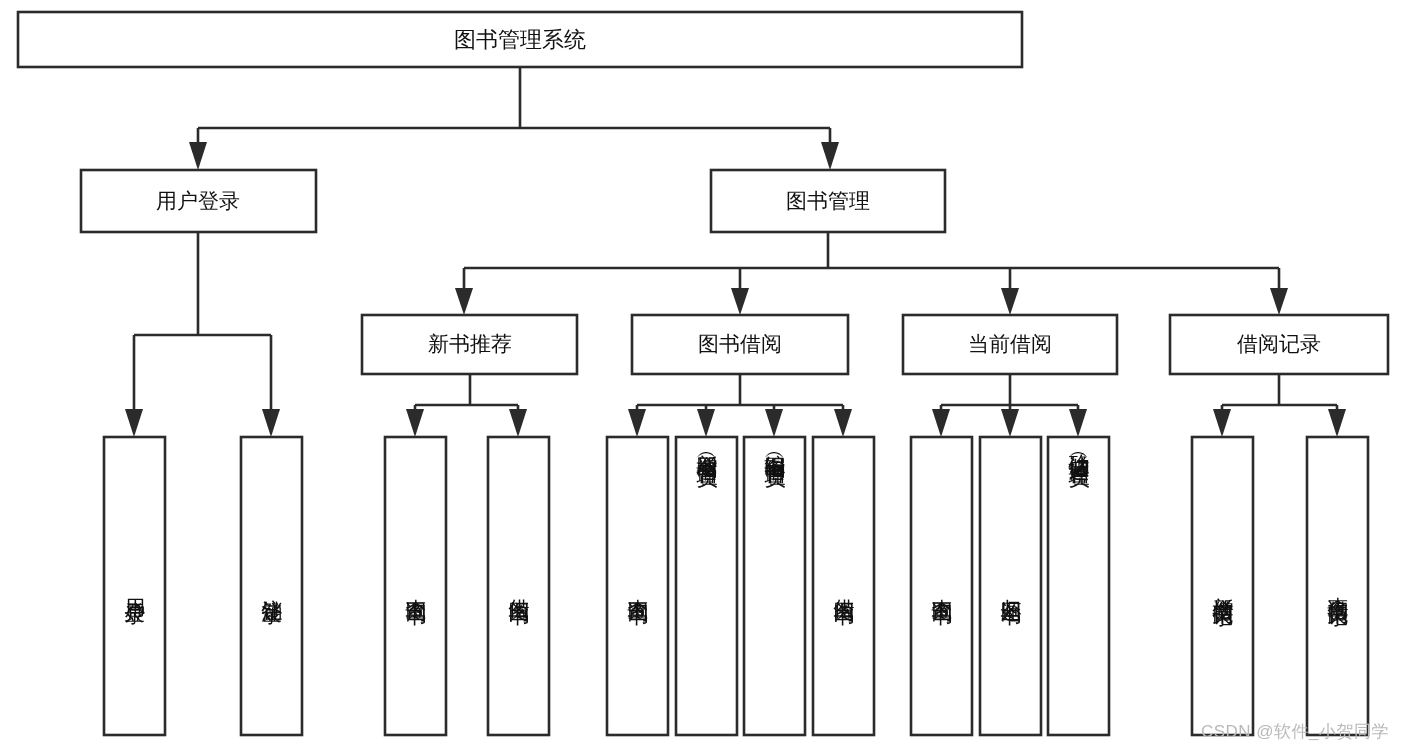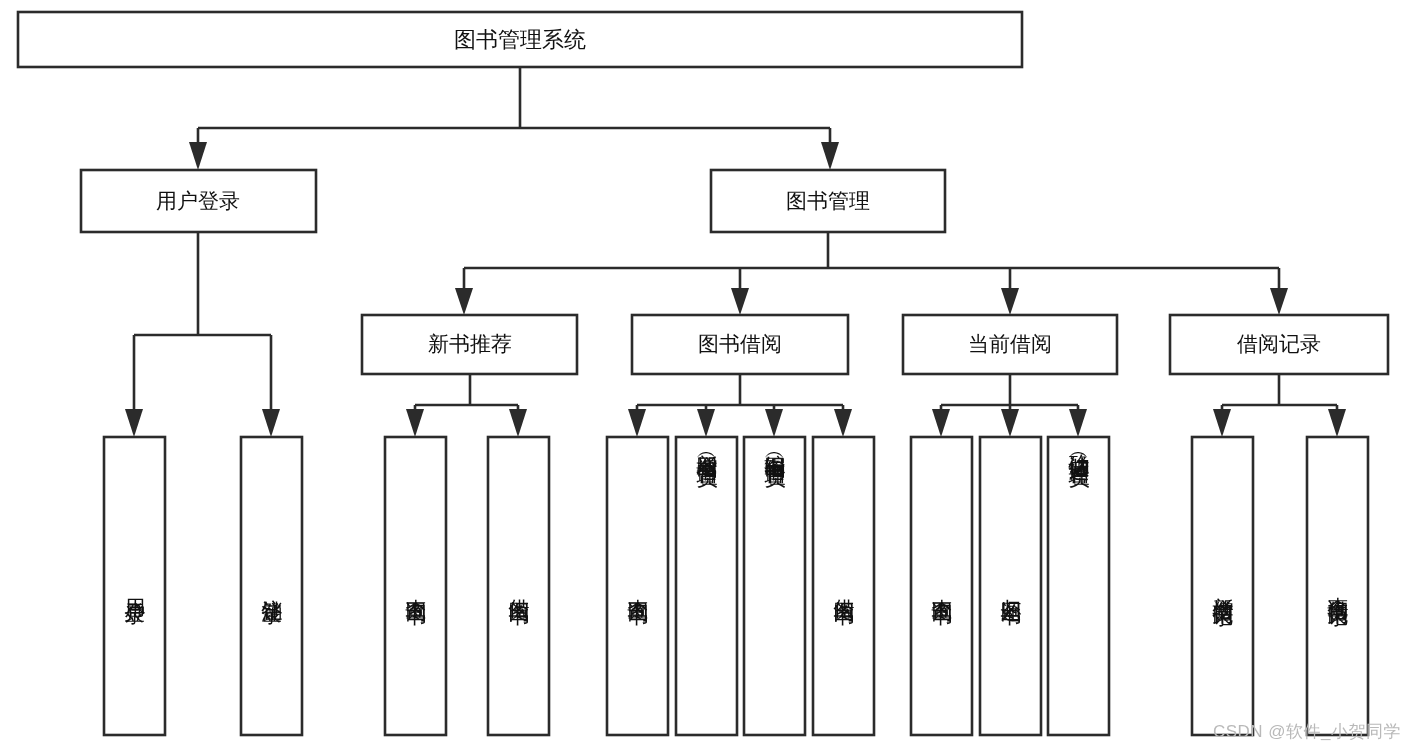--- a/index.html
+++ b/index.html
@@ -62,21 +62,21 @@
     text-orientation: upright;
     font-family: "Liberation Sans", "DejaVu Sans", sans-serif;
     font-size: 21px;
     line-height: 1.18;
     letter-spacing: 2px;
     color: #111111;
     white-space: nowrap;
   }
   .watermark {
     position: absolute;
-    right: 4px;
+    right: 16px;
     bottom: 4px;
     font-family: "Liberation Sans", "DejaVu Sans", sans-serif;
     font-size: 17px;
     color: #b9b9b9;
     letter-spacing: 0.5px;
     white-space: nowrap;
     user-select: none;
   }
 </style>
 </head>

